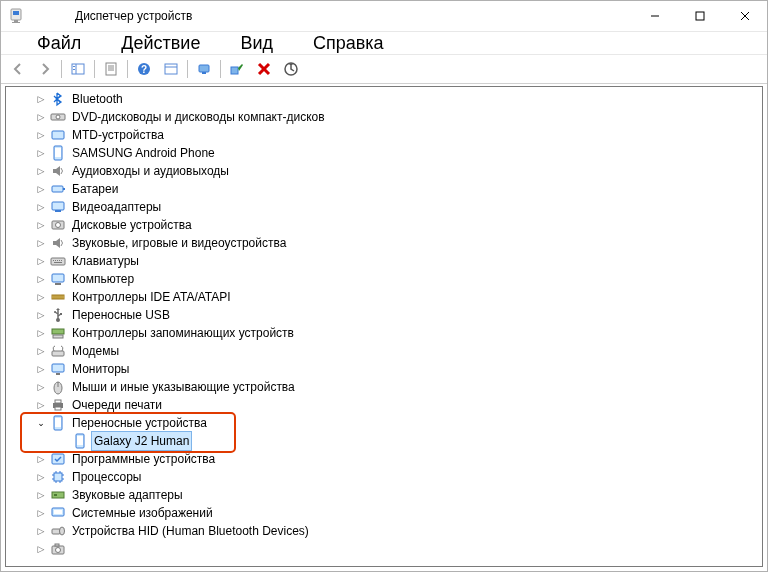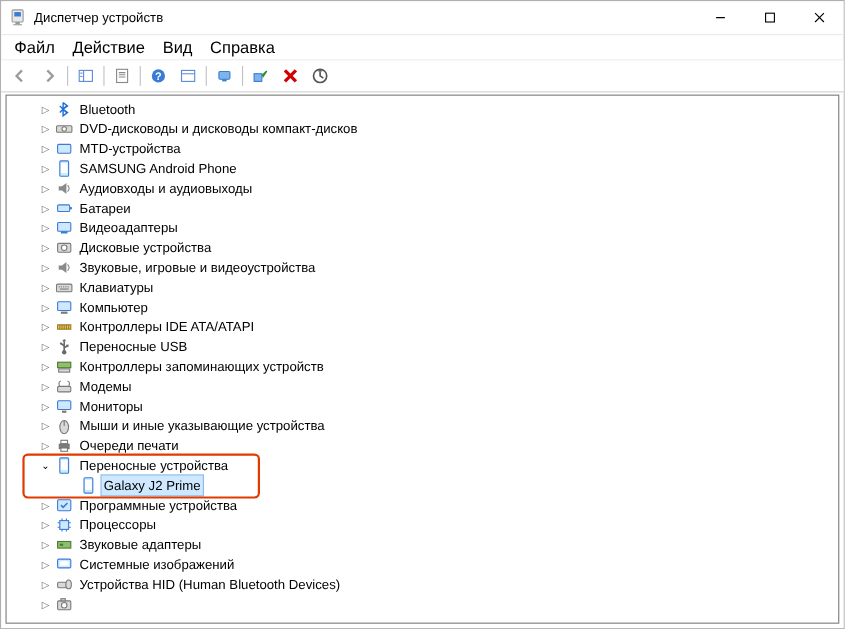--- a/index.html
+++ b/index.html
@@ -22,20 +22,21 @@
     overflow: hidden;
   }
 
   
   .titlebar {
     height: 30px;
     display: flex;
     align-items: center;
     padding-left: 8px;
     border-bottom: 1px solid #e8e8e8;
+    gap: 44px;
   }
   .titlebar .app-icon {
     width: 16px;
     height: 16px;
     margin-right: 6px;
   }
   .titlebar .title {
     flex: 1;
     font-size: 12px;
     color: #000;
@@ -57,21 +58,22 @@
   
   .menubar {
     height: 22px;
     display: flex;
     align-items: center;
     padding: 0 4px;
     border-bottom: 1px solid #e8e8e8;
   }
   .menu-item {
     padding: 2px 8px;
-    font-size: 15px;
+    font-size: 18px;
+    margin-left: 24px;
   }
 
   
   .toolbar {
     height: 28px;
     display: flex;
     align-items: center;
     padding: 0 4px;
     gap: 1px;
     border-bottom: 1px solid #d0d0d0;
@@ -458,21 +460,21 @@
                 <rect x="5" y="3" width="6" height="9" fill="#fff"></rect>
               </svg></span>
           <span class="node-label">Переносные устройства</span>
         </div>
         <div class="node child">
           <span class="toggle"></span>
           <span class="dev-icon"><svg viewBox="0 0 16 16">
                 <rect x="4" y="1" width="8" height="14" rx="1" fill="#cde8ff" stroke="#3a7bd5"></rect>
                 <rect x="5" y="3" width="6" height="9" fill="#fff"></rect>
               </svg></span>
-          <span class="node-label selected">Galaxy J2 Prime</span>
+          <span class="node-label selected">Galaxy J2 Human</span>
         </div>
       </div>
 
       <div class="node">
         <span class="toggle">▷</span>
         <span class="dev-icon"><svg viewBox="0 0 16 16">
               <rect x="2" y="3" width="12" height="10" rx="1" fill="#cde8ff" stroke="#3a7bd5"></rect>
               <path d="M5 8 L7 10 L11 6" fill="none" stroke="#3a7bd5" stroke-width="1.5"></path>
             </svg></span>
         <span class="node-label">Программные устройства</span>

